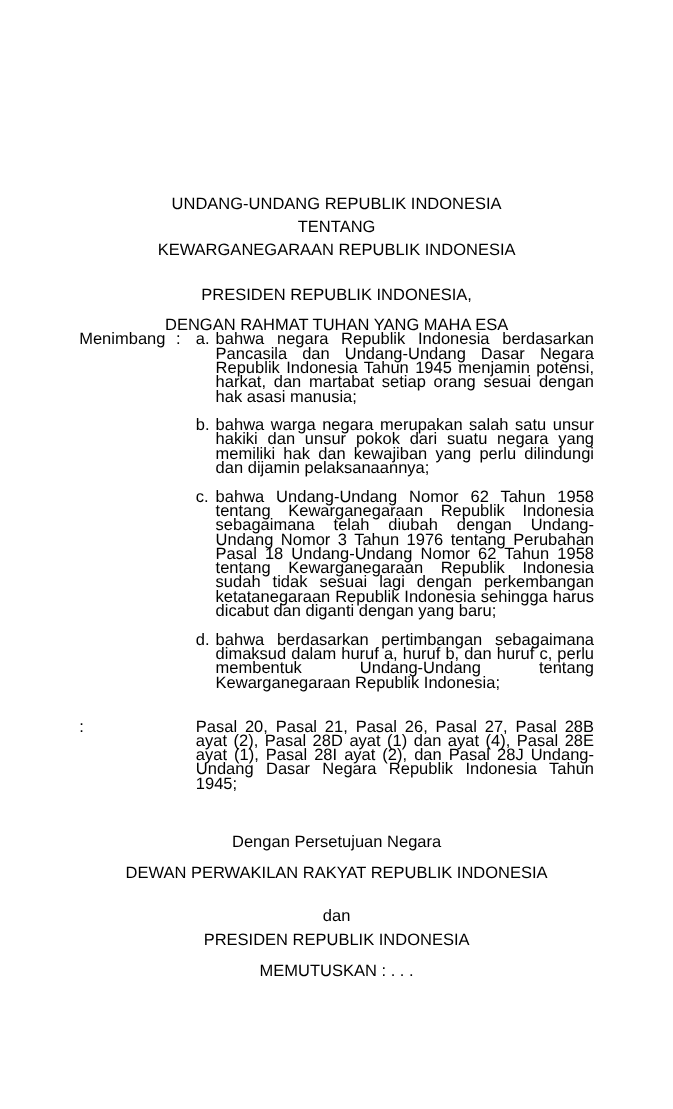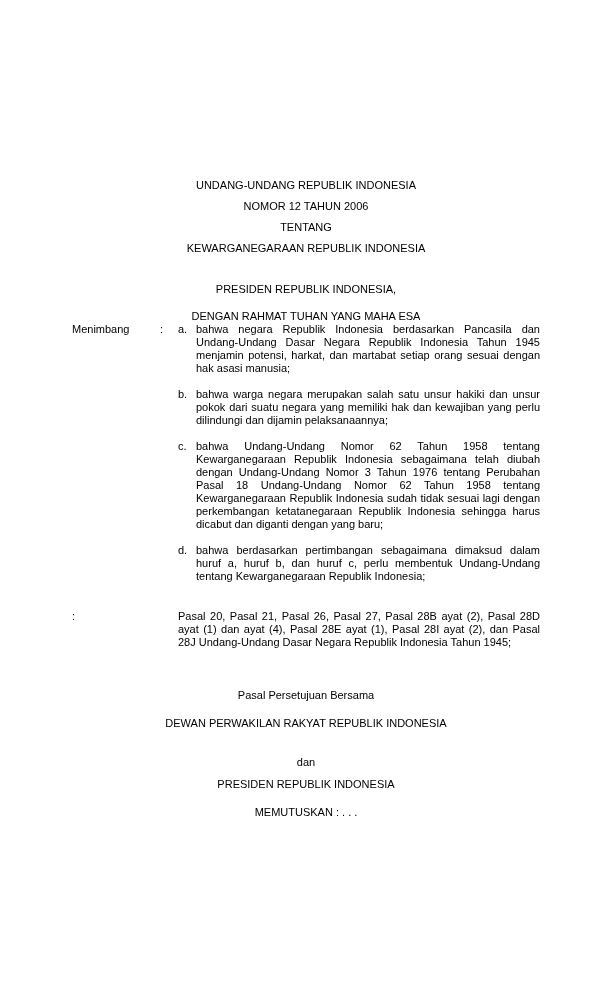--- a/index.html
+++ b/index.html
@@ -6,21 +6,21 @@
   html, body { background:#ffffff; }
   body {
     width:612px; height:1008px;
     font-family:"Liberation Sans","DejaVu Sans",sans-serif;
     color:#000000;
     overflow:hidden;
   }
   .page {
     width:612px; height:1008px;
     padding:175px 72px 0 72px;
-    font-size:11px; line-height:13px;
+    font-size:15px; line-height:13px;
     background:#ffffff;
   }
   .centered { text-align:center; }
   .title-block .t-line { line-height:21px; }
   .rahmat { margin-top:14px; }
   .presiden-line { margin-top:24px; }
   .clauses { }
   .clause-row { display:grid; grid-template-columns:88px 18px 18px 1fr; }
   .clause-row.spaced { margin-top:13px; }
   .clause-text { text-align:justify; }
@@ -32,21 +32,20 @@
   .presiden-closing { margin-top:9px; }
   .memutuskan { margin-top:15px; text-align:center; }
 </style>
 </head>
 <body>
 
 <div class="page">
 
   <div class="title-block centered">
     <div class="t-line">UNDANG-UNDANG REPUBLIK INDONESIA</div>
-    <div class="t-line">NOMOR 12 TAHUN 2006</div>
     <div class="t-line">TENTANG</div>
     <div class="t-line">KEWARGANEGARAAN REPUBLIK INDONESIA</div>
   </div>
 
   <div class="centered presiden-line">PRESIDEN REPUBLIK INDONESIA,</div>
 
   <div class="centered rahmat">DENGAN RAHMAT TUHAN YANG MAHA ESA</div>
 
   <div class="clauses">
 
@@ -78,19 +77,19 @@
       <div class="clause-text">bahwa berdasarkan pertimbangan sebagaimana dimaksud dalam huruf a, huruf b, dan huruf c, perlu membentuk Undang-Undang tentang Kewarganegaraan Republik Indonesia;</div>
     </div>
 
     <div class="clause-row mengingat-row">
       <div>:</div>
       <div class="mengingat-text">Pasal 20, Pasal 21, Pasal 26, Pasal 27, Pasal 28B ayat (2), Pasal 28D ayat (1) dan ayat (4), Pasal 28E ayat (1), Pasal 28I ayat (2), dan Pasal 28J  Undang-Undang Dasar Negara Republik Indonesia Tahun 1945;</div>
     </div>
 
   </div>
 
-  <div class="centered persetujuan">Pasal Persetujuan Bersama</div>
+  <div class="centered persetujuan">Dengan Persetujuan Negara</div>
   <div class="centered dewan">DEWAN PERWAKILAN RAKYAT REPUBLIK INDONESIA</div>
   <div class="centered dan-line">dan</div>
   <div class="centered presiden-closing">PRESIDEN REPUBLIK INDONESIA</div>
   <div class="memutuskan">MEMUTUSKAN : . . .</div>
 
 </div>
 
 </body></html>

